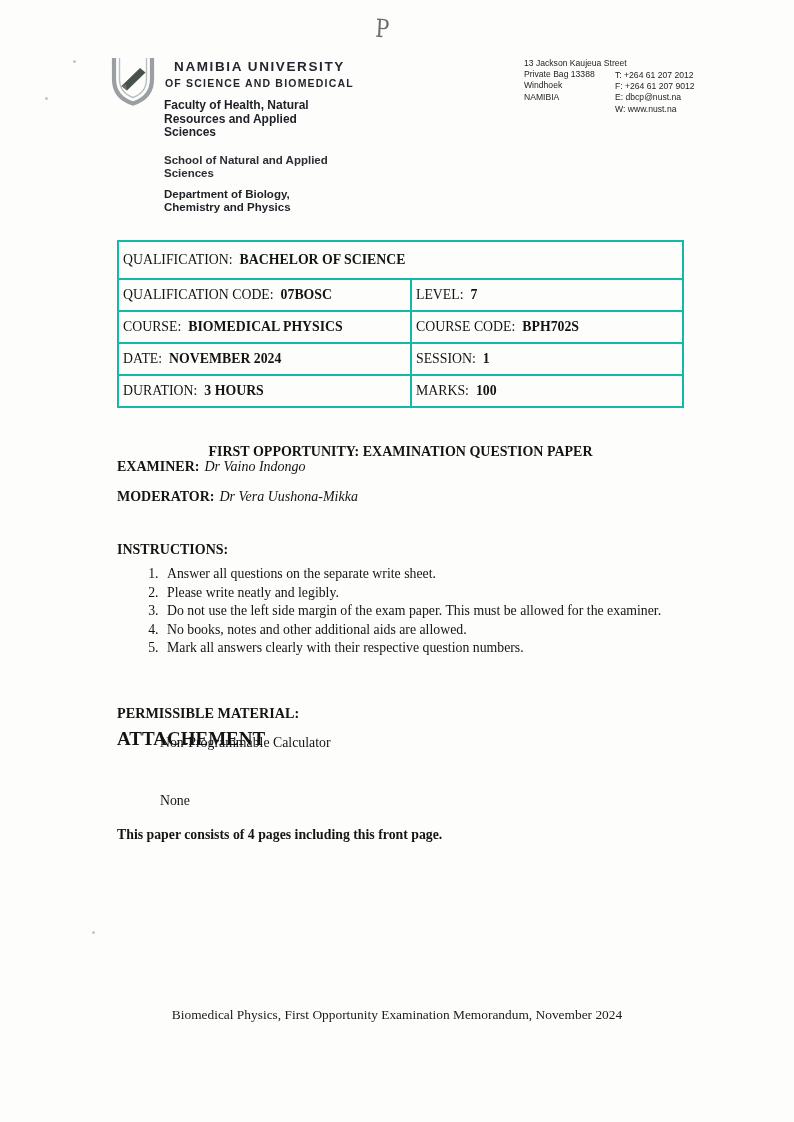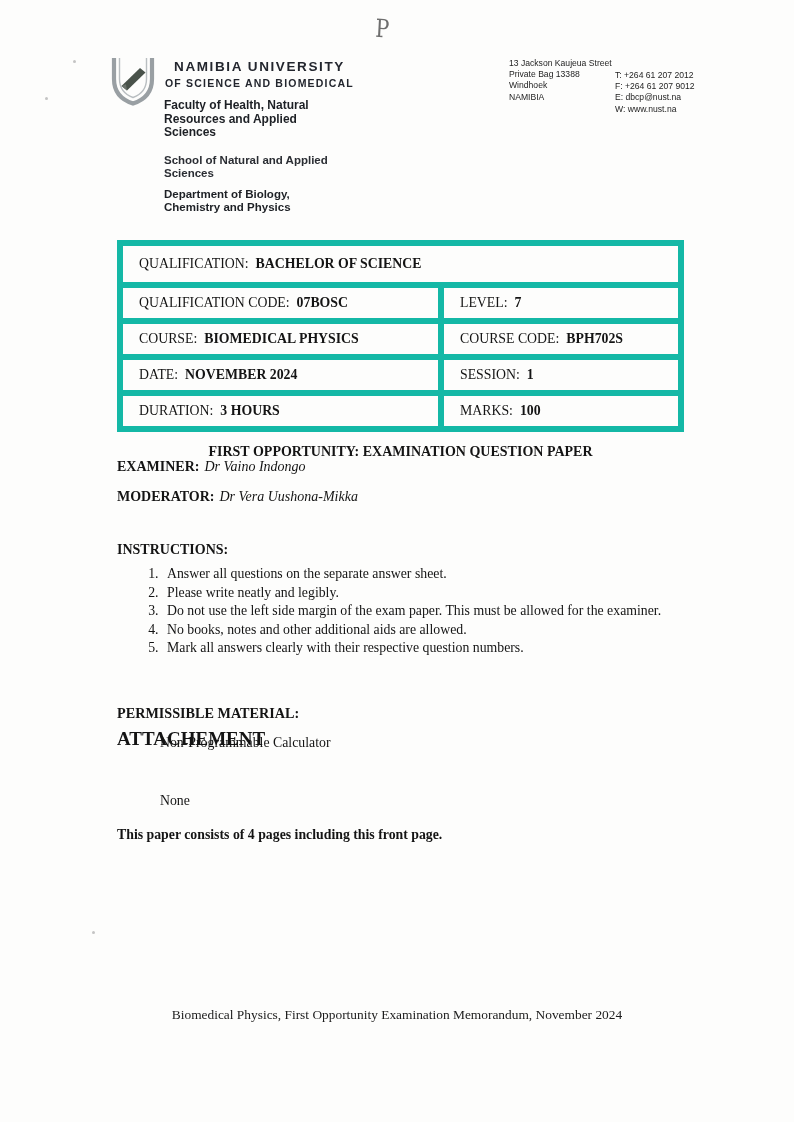--- a/index.html
+++ b/index.html
@@ -36,41 +36,41 @@
     font-size:11.5px;font-weight:600;line-height:13px;color:#2a2d33;
     white-space:pre-line;
   }
   .dept{
     position:absolute;left:164px;top:188px;
     font-family:"Liberation Sans", sans-serif;
     font-size:11.5px;font-weight:700;line-height:13px;color:#1d2025;
     white-space:pre-line;
   }
   .addr{
-    position:absolute;left:509px;top:58px;
+    position:absolute;left:524px;top:58px;
     font-family:"Liberation Sans", sans-serif;
     font-size:8.6px;font-weight:500;line-height:11.2px;color:#1e1e1e;
     white-space:pre-line;
   }
   .contacts{
     position:absolute;left:615px;top:58px;
     font-family:"Liberation Sans", sans-serif;
     font-size:8.6px;font-weight:500;line-height:11.2px;color:#1e1e1e;
     white-space:pre-line;
     margin-top:12px;
   }
   
   table.exam{
     position:absolute;left:117px;top:240px;
     width:567px;border-collapse:collapse;
     font-size:13.8px;
   }
   table.exam td{
-    border:6px solid #14b8a6;
-    padding:2px 16px;height:26px;
+    border:2px solid #14b8a6;
+    padding:2px 4px;height:26px;
     vertical-align:middle;
   }
   table.exam tr.first td{height:32px;}
   table.exam td .val{font-weight:700;margin-left:7px;}
   
   .title{
     position:absolute;left:117px;top:444px;width:567px;
     text-align:center;font-weight:700;font-size:14px;
   }
   .person{position:absolute;left:117px;font-size:14px;}
@@ -186,21 +186,21 @@
 
   <div class="person examiner">
     <span class="lbl">EXAMINER:</span><span class="nm">Dr Vaino Indongo</span>
   </div>
   <div class="person moderator">
     <span class="lbl">MODERATOR:</span><span class="nm">Dr Vera Uushona-Mikka</span>
   </div>
 
   <div class="instructions-h">INSTRUCTIONS:</div>
   <ol class="instructions">
-    <li>Answer all questions on the separate answer sheet.</li>
+    <li>Answer all questions on the separate write sheet.</li>
     <li>Please write neatly and legibly.</li>
     <li>Do not use the left side margin of the exam paper. This must be allowed for the examiner.</li>
     <li>No books, notes and other additional aids are allowed.</li>
     <li>Mark all answers clearly with their respective question numbers.</li>
   </ol>
 
   <div class="permissible-h">PERMISSIBLE MATERIAL:</div>
   <div class="permissible-v">Non-Programmable Calculator</div>
 
   <div class="attachment-h">ATTACHEMENT</div>

